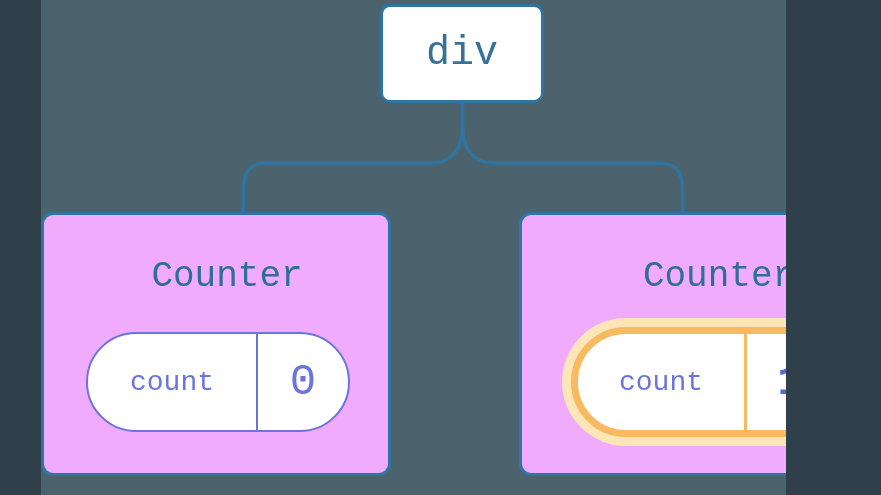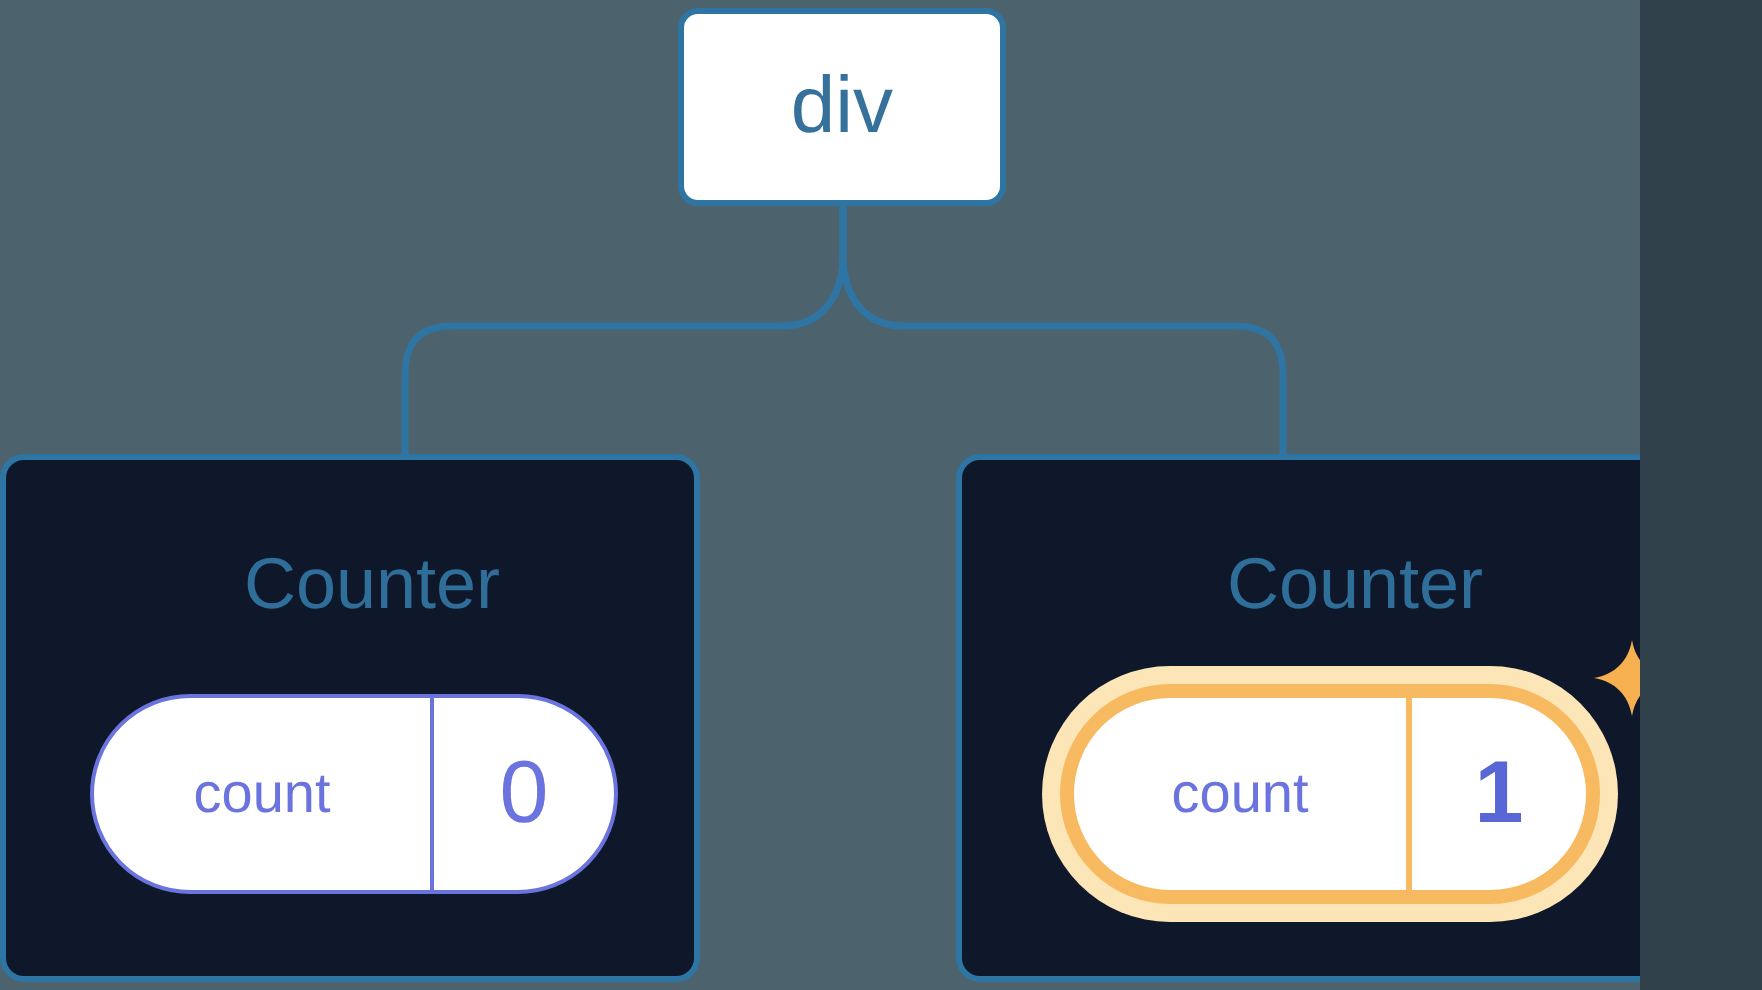--- a/index.html
+++ b/index.html
@@ -1,46 +1,47 @@
 <!DOCTYPE html>
 <html><head>
 <meta charset="utf-8">
 <style>
   html, body { margin: 0; padding: 0; background: #30404a; }
   .stage {
     position: relative;
-    width: 820px;
+    width: 745px;
     height: 495px;
     background: #4C626D;
     overflow: hidden;
-    font-family: Liberation Sans, sans-serif;
+    font-family: Liberation Mono, monospace;
+    margin-left: 41px;
   }
   .connectors { position: absolute; left: 0; top: 0; }
 
   .node-root {
     position: absolute;
     left: 339px; top: 4px;
     width: 164px; height: 99px;
     box-sizing: border-box;
     background: #ffffff;
     border: 3px solid #2F75A3;
     border-radius: 10px;
     display: flex; align-items: center; justify-content: center;
     color: #35719B;
     font-size: 40px;
     font-weight: 500;
     z-index: 2;
   }
 
   .card {
     position: absolute;
-    top: 227px;
+    top: 212px;
     height: 264px;
     box-sizing: border-box;
-    background: #0f172a;
+    background: #f0abfc;
     border: 3px solid #2F75A3;
     border-radius: 12px;
     z-index: 2;
   }
   .card-left  { left: 0px;   width: 350px; }
   .card-right { left: 478px; width: 377px; }
 
   .card-title {
     position: absolute;
     top: 40px; left: 0;

